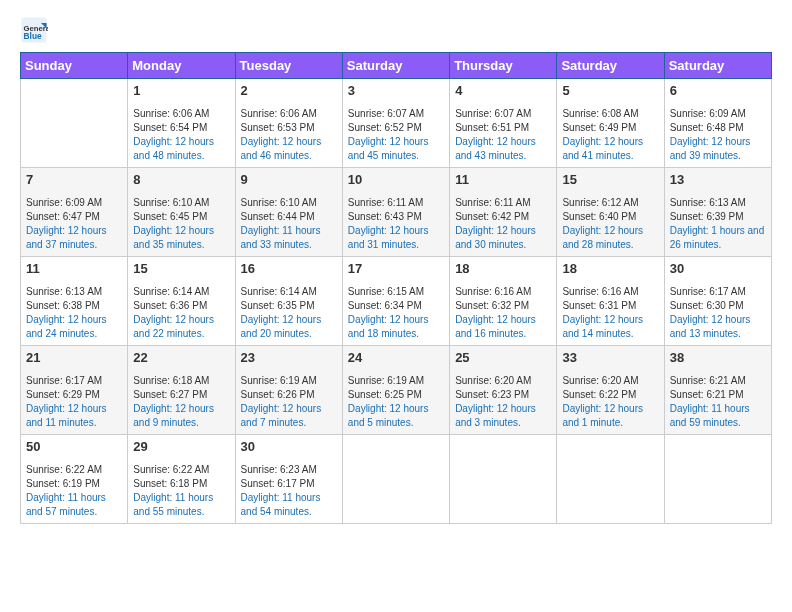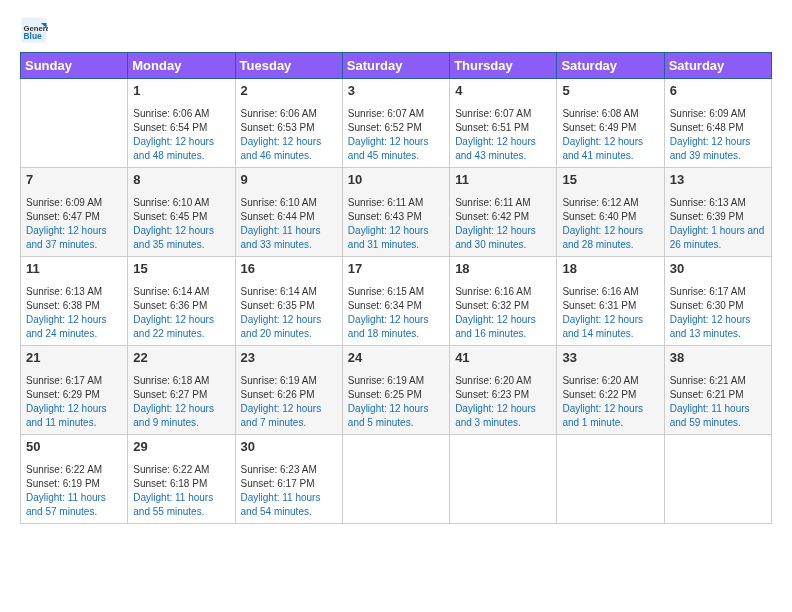--- a/index.html
+++ b/index.html
@@ -326,21 +326,21 @@
       </td>
           <td>
         <span class="day-number">24</span>
         <div class="day-info">
           Sunrise: 6:19 AM<br>
           Sunset: 6:25 PM<br>
           <span class="daylight">Daylight: 12 hours and 5 minutes.</span>
         </div>
       </td>
           <td>
-        <span class="day-number">41</span>
+        <span class="day-number">25</span>
         <div class="day-info">
           Sunrise: 6:20 AM<br>
           Sunset: 6:23 PM<br>
           <span class="daylight">Daylight: 12 hours and 3 minutes.</span>
         </div>
       </td>
           <td>
         <span class="day-number">33</span>
         <div class="day-info">
           Sunrise: 6:20 AM<br>

